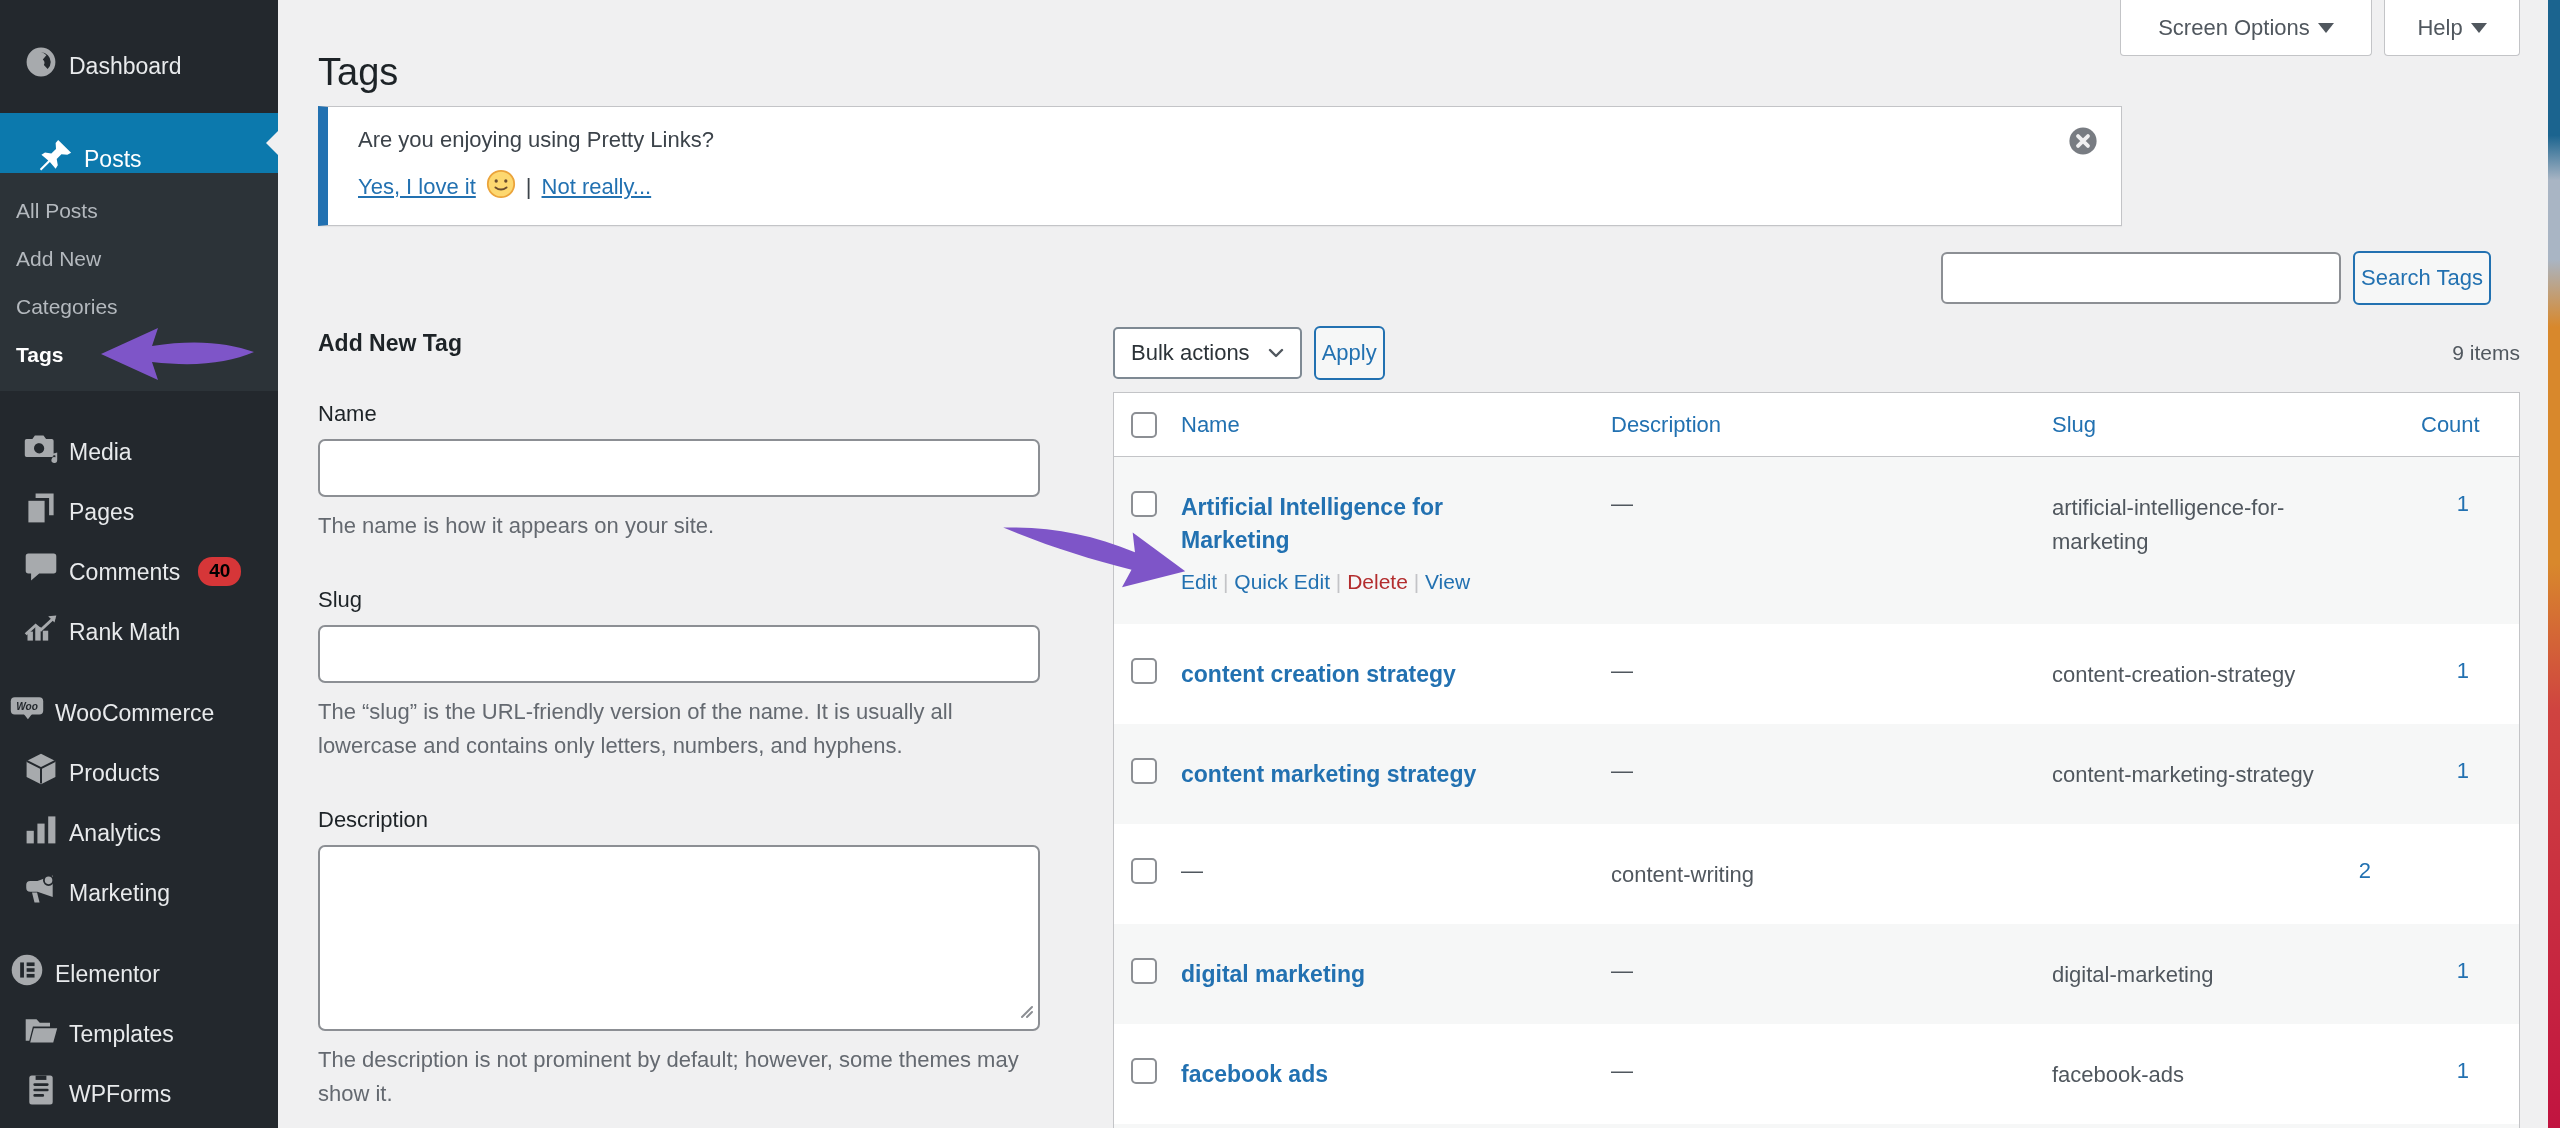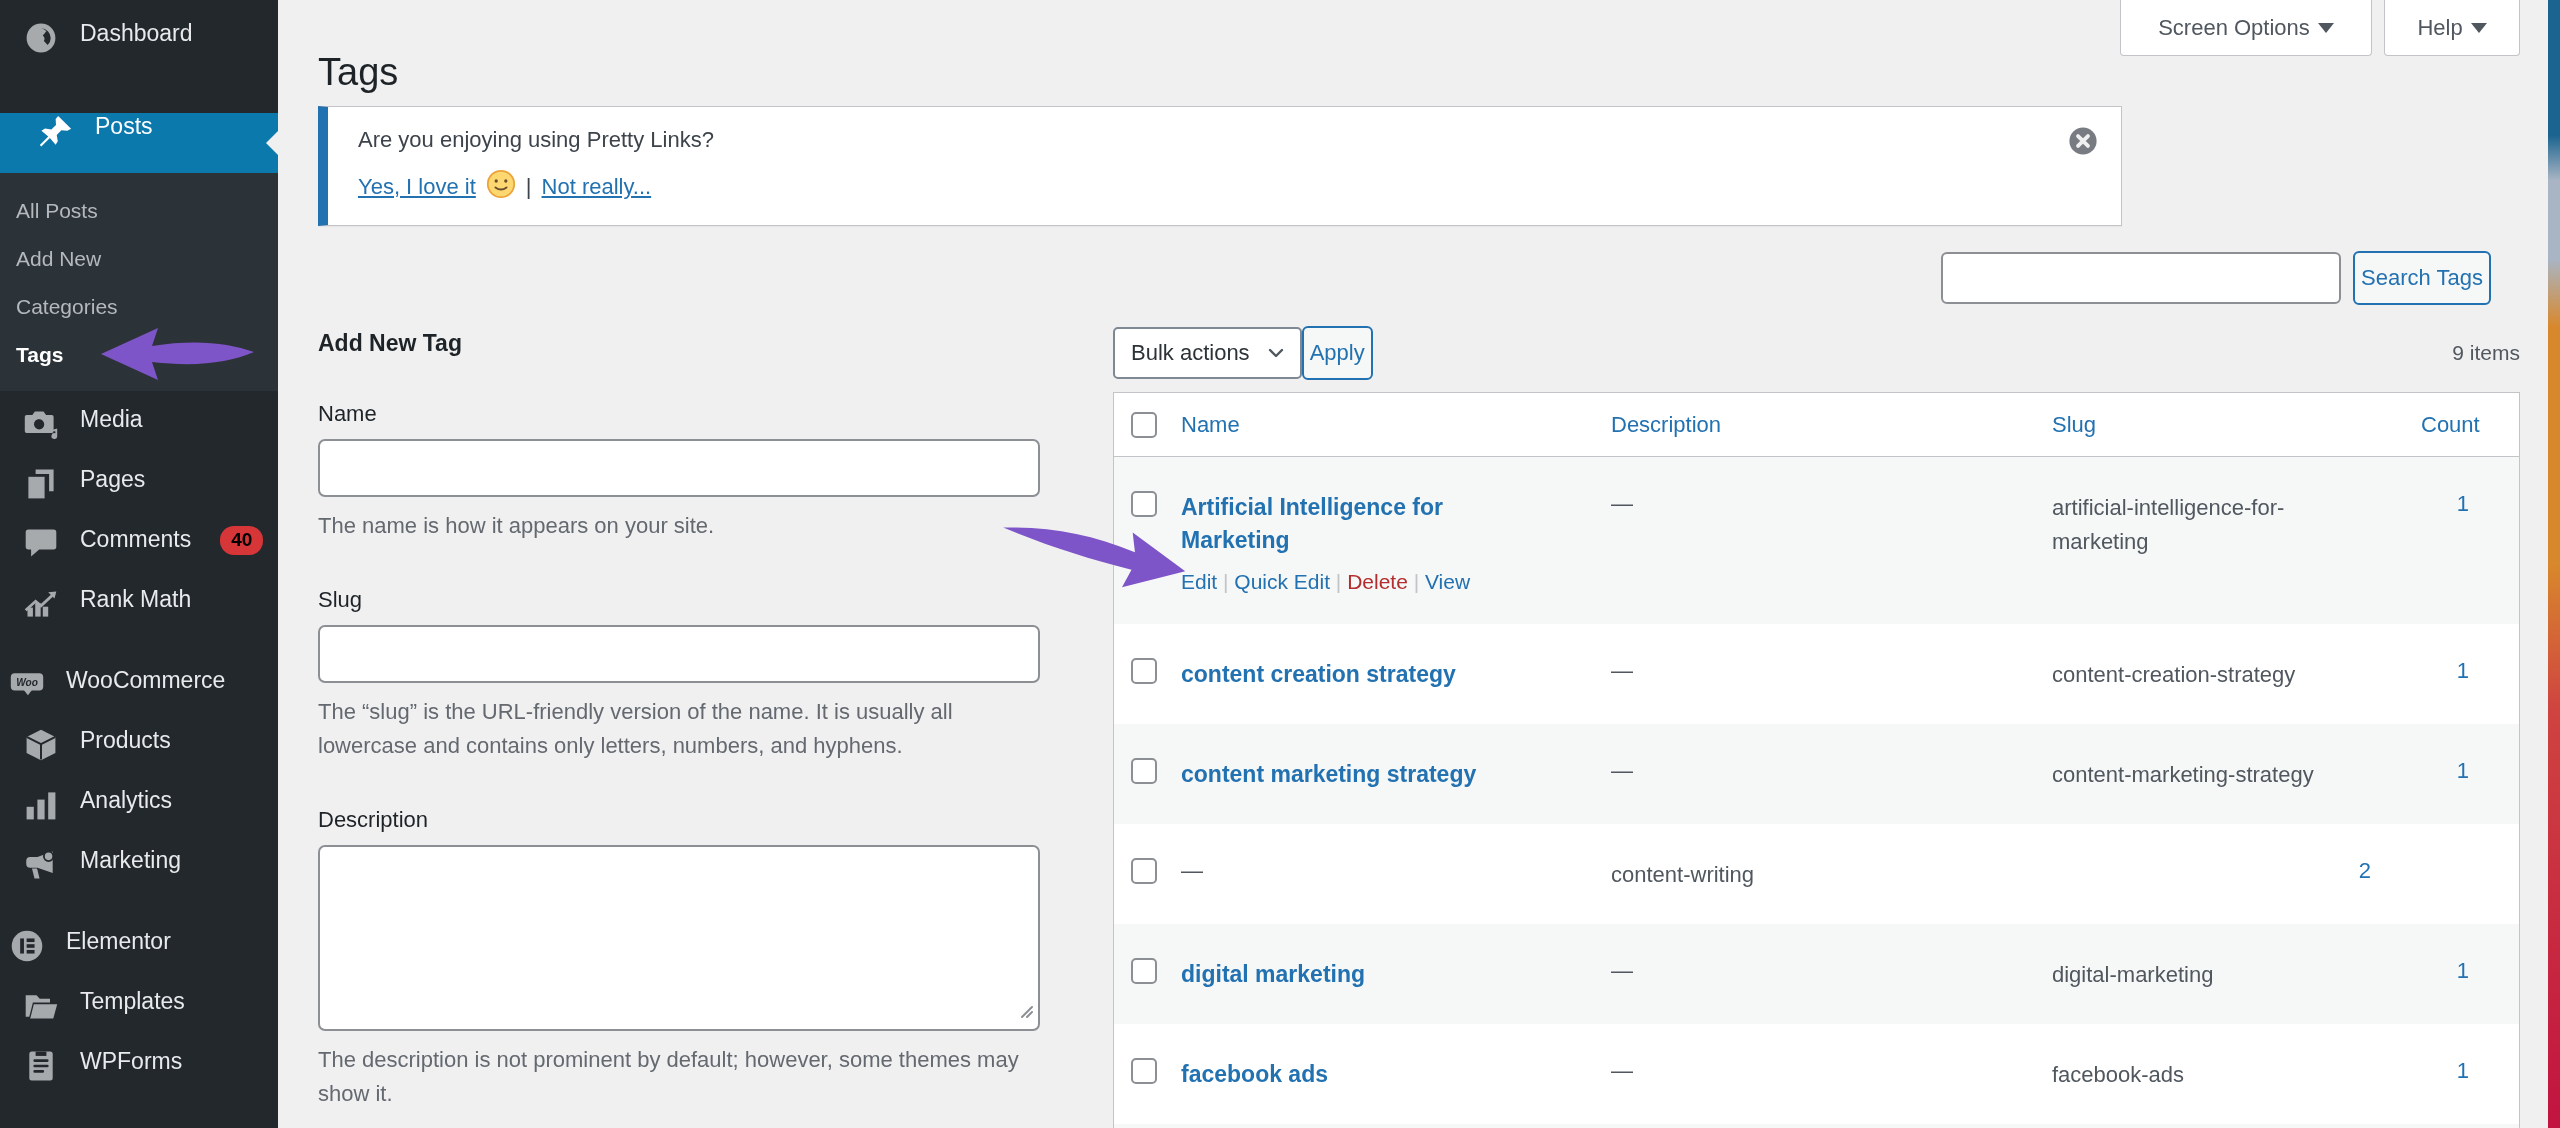--- a/index.html
+++ b/index.html
@@ -3,21 +3,21 @@
 <meta charset="utf-8">
 <style>
   html,body{margin:0;padding:0;background:#f0f0f1;}
   *{box-sizing:border-box;}
   .screen{
     position:relative;width:2560px;height:1128px;overflow:hidden;
     background:#f0f0f1;font-family:"Liberation Sans",sans-serif;color:#1d2327;
   }
   
   .sidebar{position:absolute;left:0;top:0;width:278px;height:1128px;background:#23282d;z-index:2;}
-  .menu-item{position:relative;display:flex;align-items:flex-start;gap:21px;height:60px;padding-left:23px;
+  .menu-item{position:relative;display:flex;align-items:flex-end;gap:10px;height:60px;padding-left:23px;
     color:#e8eaec;font-size:23px;cursor:pointer;}
   .menu-item .mi-icon{width:36px;height:36px;flex:0 0 36px;display:flex;align-items:center;justify-content:center;}
   .menu-item.active{background:#0c79ad;color:#fff;}
   .menu-item.active .notch{position:absolute;right:0;top:50%;margin-top:-12px;width:0;height:0;
     border-top:12px solid transparent;border-bottom:12px solid transparent;border-right:12px solid #f0f0f1;}
   .submenu{background:#2c3338;padding:14px 0 12px 0;}
   .submenu-item{height:48px;display:flex;align-items:center;padding-left:16px;color:#b4b9be;font-size:21px;cursor:pointer;}
   .submenu-item.current{color:#fff;font-weight:bold;}
   .badge{margin-left:8px;background:#d63638;color:#000000;border-radius:14px;font-size:19px;font-weight:bold;
     padding:3px 11px;line-height:1.2;}
@@ -50,21 +50,21 @@
   .text-input{width:722px;height:58px;background:#fff;border:2px solid #8c8f94;border-radius:7px;margin-top:12px;font-size:22px;padding:0 14px;}
   .help-text{font-size:22px;color:#646970;line-height:1.55;margin-top:12px;}
   .textarea-wrap{position:relative;width:722px;margin-top:12px;}
   .desc-textarea{width:722px;height:186px;background:#fff;border:2px solid #8c8f94;border-radius:7px;font-size:22px;padding:10px 14px;resize:none;display:block;}
   .resize-handle{position:absolute;right:6px;bottom:8px;}
   
   .list-col{position:absolute;left:1113px;top:327px;width:1407px;}
   .list-toolbar{display:flex;align-items:center;height:52px;}
   .bulk-select{display:flex;align-items:center;gap:16px;height:52px;background:#fff;border:2px solid #7e8993;
     border-radius:5px;padding:0 14px 0 16px;font-size:22px;color:#2c3338;cursor:pointer;}
-  .apply-btn{}
+  .apply-btn{margin-left:12px;}
   .items-count{margin-left:auto;font-size:21px;color:#50575e;}
   .tags-table{margin-top:13px;width:1407px;background:#fff;border:1px solid #c3c4c7;}
   .thead{display:grid;grid-template-columns:67px 430px 441px 369px 1fr;align-items:center;height:64px;border-bottom:1px solid #c3c4c7;}
   .thead .col-label{color:#2271b1;font-size:22px;cursor:pointer;}
   .trow{display:grid;grid-template-columns:67px 430px 441px 369px 1fr;min-height:100px;padding:34px 0 30px 0;}
   .trow.shaded{background:#f6f7f7;}
   .checkbox{width:26px;height:26px;background:#fff;border:2px solid #8c8f94;border-radius:5px;margin-left:17px;cursor:pointer;}
   .name-link{display:inline-block;max-width:320px;color:#2271b1;font-size:23px;font-weight:bold;line-height:1.45;text-decoration:none;cursor:pointer;}
   .row-actions{margin-top:12px;font-size:21px;color:#c3c4c7;}
   .row-actions a{color:#2271b1;text-decoration:none;cursor:pointer;}

